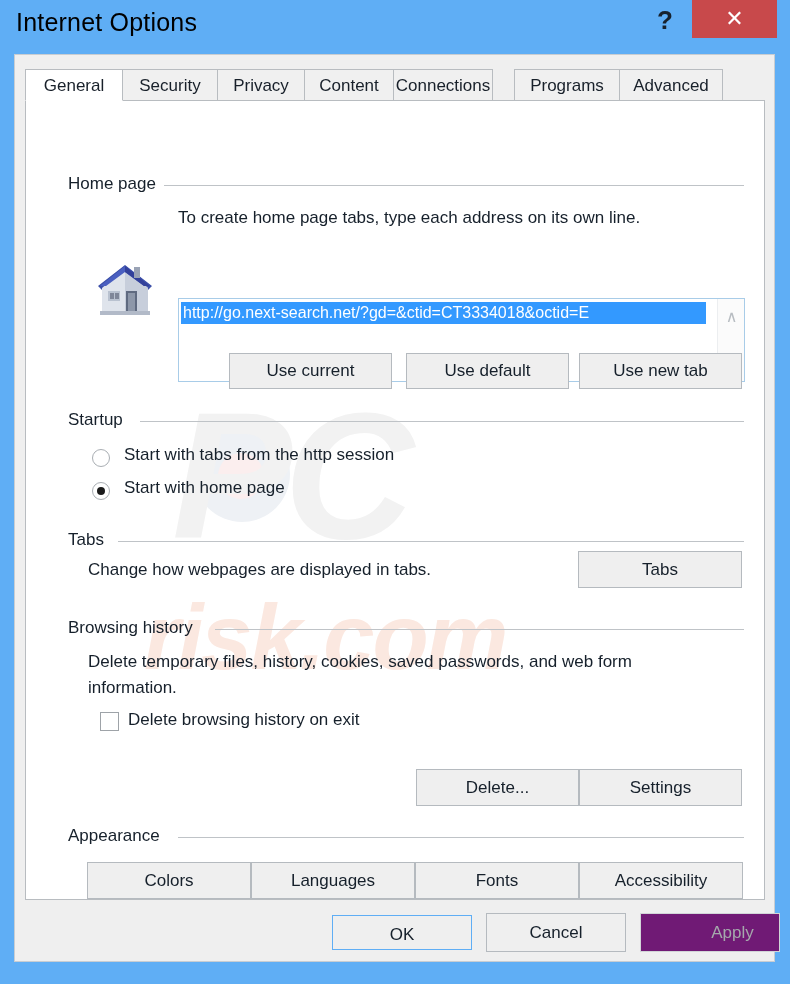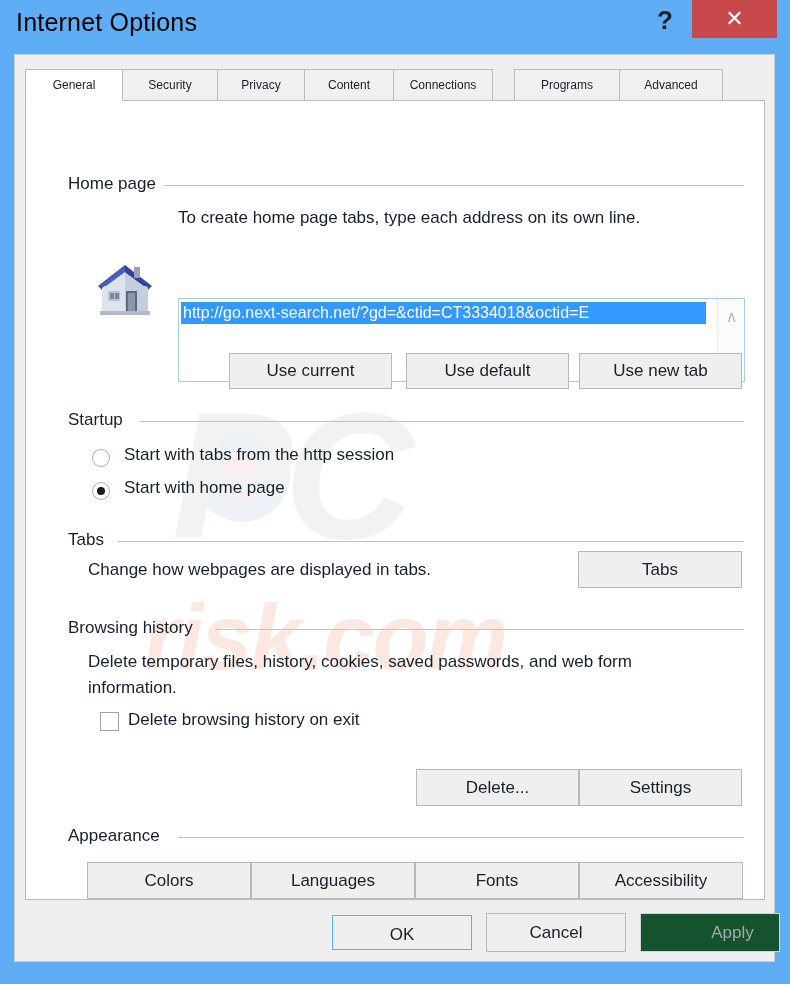--- a/index.html
+++ b/index.html
@@ -90,21 +90,21 @@
     height: 32px;
   }
   .tab {
     position: absolute;
     top: 0;
     height: 32px;
     line-height: 31px;
     background: #f0f0f0;
     border: 1px solid #b8bcc0;
     box-sizing: border-box;
-    font-size: 12px;
+    font-size: 17px;
     color: #18202a;
     text-align: center;
     cursor: pointer;
     white-space: nowrap;
   }
   .tab.active {
     background: #ffffff;
     border-bottom-color: #ffffff;
     z-index: 5;
   }
@@ -257,21 +257,21 @@
     color: #16202b;
     text-align: center;
     cursor: pointer;
     z-index: 2;
     font-family: "Liberation Sans", sans-serif;
     white-space: nowrap;
   }
   .btn.disabled {
     color: #a5a8ac;
     border-color: #d2d5d8;
-    background: #14532d;
+    background: #701a75;
     cursor: default;
     padding-left: 45px;
   }
   .btn.default-focus {
     border: 1px solid #5faef5;
   }
 
   
   .radio {
     position: absolute;

